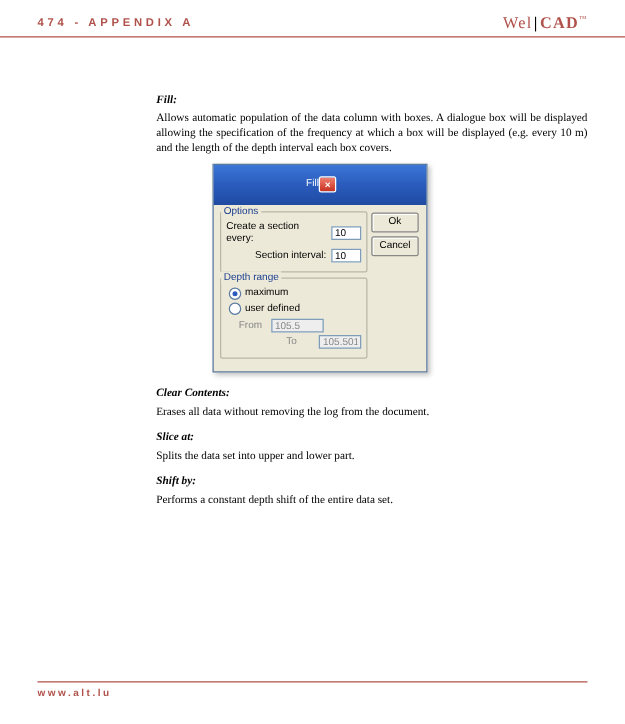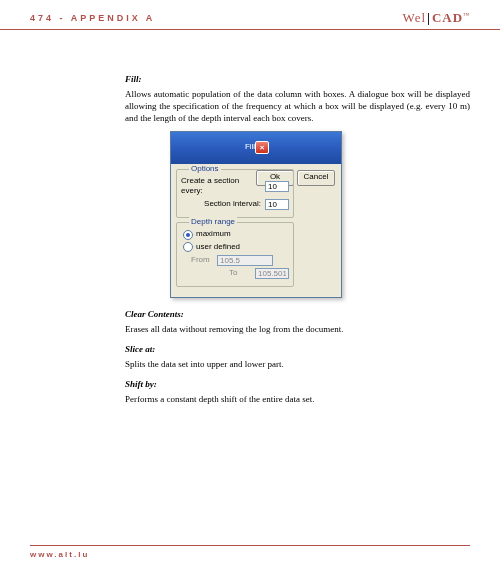--- a/index.html
+++ b/index.html
@@ -97,21 +97,21 @@
   .fieldset {
     border: 1px solid #b8b8a8;
     border-radius: 2px;
     padding: 4px 4px 5px 4px;
     margin-bottom: 4px;
     position: relative;
   }
   .fieldset-legend {
     position: absolute;
     top: -6px;
-    left: 12px;
+    left: 0;
     background: #ece9d8;
     padding: 0 2px;
     color: #1a3d8f;
     font-size: 8px;
   }
   .row {
     display: flex;
     align-items: center;
     justify-content: flex-end;
     margin: 2px 0;
@@ -152,21 +152,21 @@
     width: 4px;
     height: 4px;
     border-radius: 50%;
     background: #2a5bbd;
   }
   .btn-col {
     position: absolute;
     right: 6px;
     top: 6px;
     display: flex;
-    flex-direction: row;
+    flex-direction: column;
     gap: 3px;
   }
   .btn {
     width: 36px;
     height: 14px;
     background: #ece9d8;
     border: 1px solid #888;
     border-radius: 2px;
     font-size: 8px;
     display: flex;
@@ -235,21 +235,21 @@
             <span class="r sel"></span>
             <span>maximum</span>
           </div>
           <div class="radio-row">
             <span class="r"></span>
             <span>user defined</span>
           </div>
           <div class="indent-rows">
             <div class="row" style="justify-content:flex-start;">
               <label class="dim" style="width:22px;">From</label>
-              <input class="txt disabled" style="width: 56px;" disabled="" value="105.5">
+              <input class="txt disabled" style="width: 42px;" disabled="" value="105.5">
             </div>
             <div class="row" style="justify-content:flex-end;">
               <label class="dim" style="width:22px;">To</label>
               <input class="txt disabled" style="width: 34px;" disabled="" value="105.501">
             </div>
           </div>
         </div>
 
       </div>
     </div>

